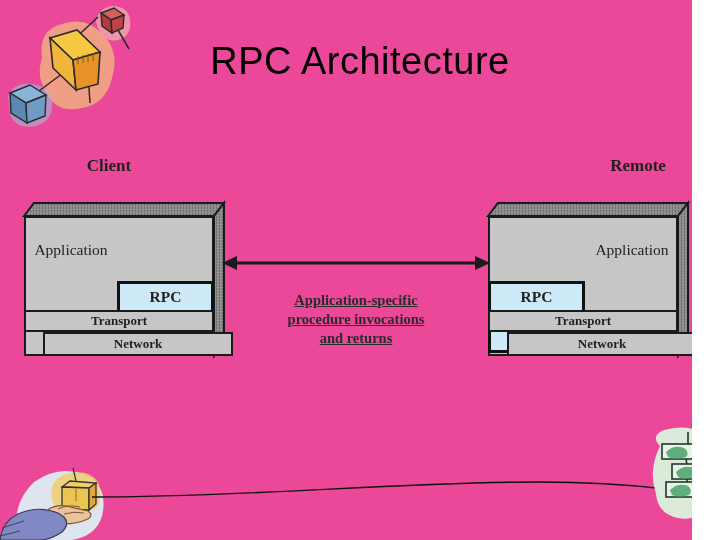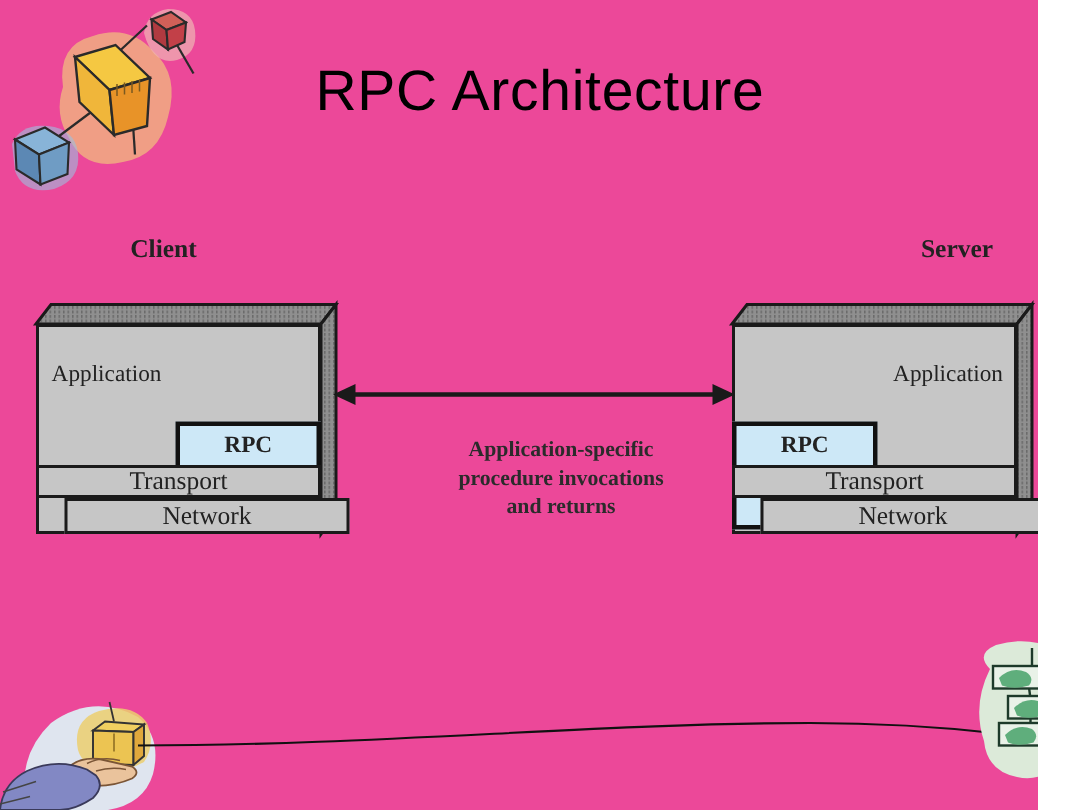--- a/index.html
+++ b/index.html
@@ -34,30 +34,30 @@
     position:absolute;z-index:3;top:238px;width:97px;height:72px;box-sizing:border-box;
     background:#cde8f7;border:3px solid #111;color:#222;
     font-weight:bold;font-size:15.5px;line-height:21px;text-align:center;
     display:flex;align-items:center;justify-content:center;white-space:pre-line;margin-top:43px;
   }
   .stub.client{left:117px;}
   .stub.server{left:488px;}
   .band{
     position:absolute;z-index:3;width:190px;box-sizing:border-box;
     background:#c6c6c6;border:2px solid #1a1a1a;color:#222;
-    font-weight:normal;font-size:17px;text-align:center;
+    font-weight:bold;font-size:13px;text-align:center;
     display:flex;align-items:center;justify-content:center;
   }
   .band.transport{top:310px;height:22px;}
   .band.network{top:332px;height:24px;margin-left:19px;}
   .band.cl{left:24px;} .band.sv{left:488px;}
   .arrow-label{
-    left:374px;top:291px;transform:translateX(-50%);
+    left:356px;top:291px;transform:translateX(-50%);
     font-weight:bold;font-size:14.5px;line-height:19px;text-align:center;
-    white-space:pre-line;color:#2b2b2b;
+    white-space:pre-line;color:#2b2b2b;text-decoration:underline;
   }
   .caption{
     left:369px;top:396px;transform:translateX(-50%);
     font-weight:bold;font-size:15.5px;white-space:nowrap;color:#222;
   }
 </style>
 </head>
 <body>
 
 <div class="slide">
@@ -135,21 +135,21 @@
       <path d="M676,472 Q684,464 694,468 Q699,472 695,477 Q685,480 678,477 Z" fill="#5fae7c"></path>
       <rect x="666" y="482" width="39" height="15" fill="#e9f2e8" stroke="#1d3a2a" stroke-width="1.6"></rect>
       <rect x="696" y="482" width="9" height="15" fill="#2e7d4f" stroke="#1d3a2a" stroke-width="1"></rect>
       <path d="M670,490 Q678,482 688,486 Q693,490 689,495 Q679,498 672,495 Z" fill="#5fae7c"></path>
     </g>
   </svg>
 
   <div class="title">RPC Architecture</div>
 
   <div class="txt node-label client">Client</div>
-  <div class="txt node-label server">Server</div>
+  <div class="txt node-label server">Remote</div>
 
   <div class="front client"></div>
   <div class="txt app-label client">Application</div>
   <div class="stub client">RPC
 stub
 program</div>
   <div class="band transport cl">Transport</div>
   <div class="band network cl">Network</div>
 
   <div class="front server"></div>

